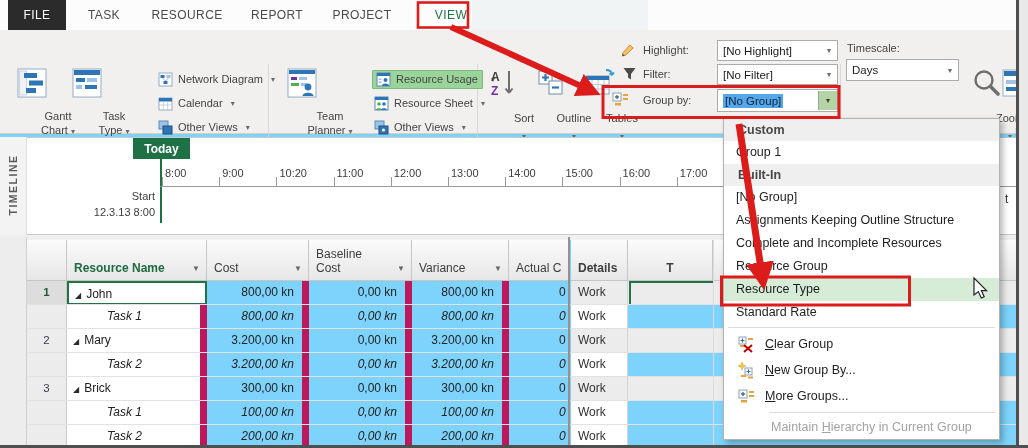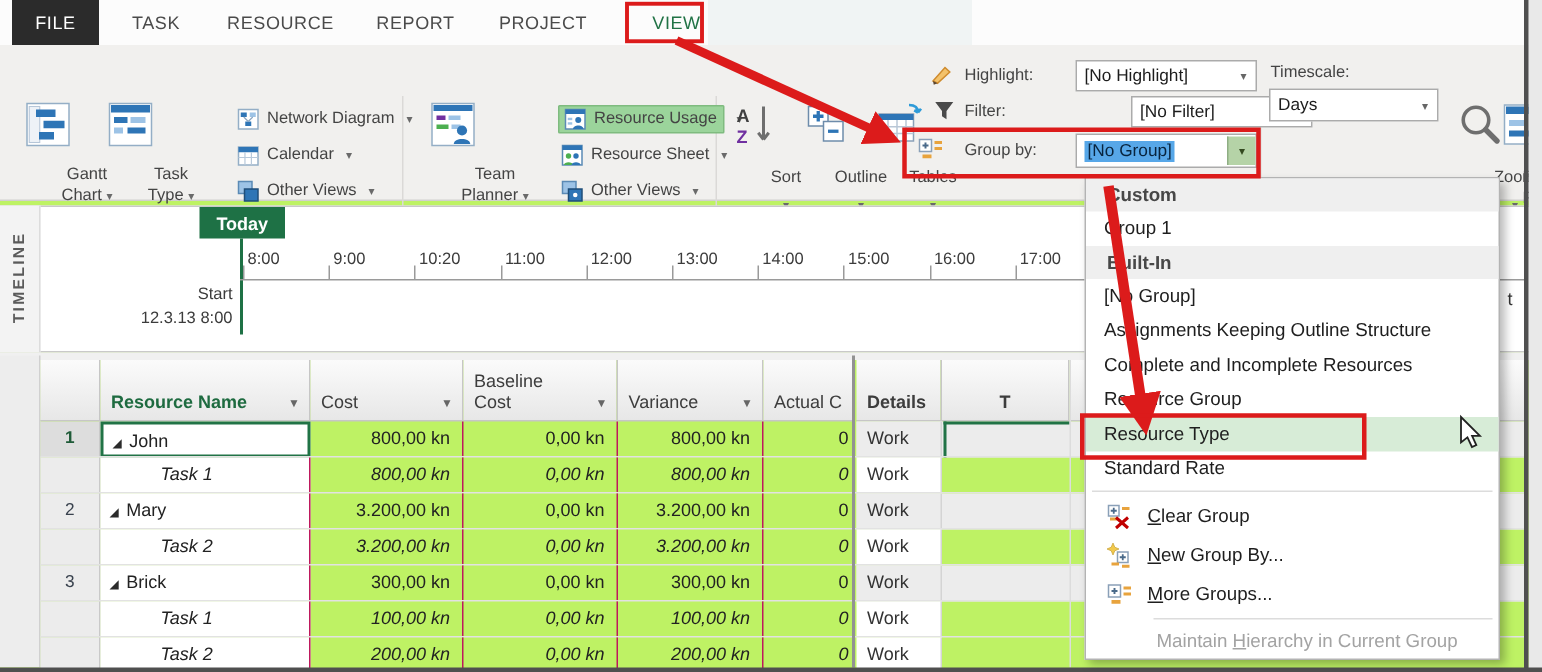--- a/index.html
+++ b/index.html
@@ -1,17 +1,17 @@
 <!DOCTYPE html>
 <html><head>
 <meta charset="utf-8">
 <style>
   html,body{margin:0;padding:0;background:#fff;}
   #app{position:relative;width:1028px;height:448px;overflow:hidden;
-       font-family:"Liberation Sans",sans-serif;background:#bef264;text-decoration:underline;}
+       font-family:"Liberation Sans",sans-serif;background:#7dd3fc;text-decoration:underline;}
   
   .tabbar{position:absolute;left:0;top:0;width:1028px;height:30px;background:#fcfcfc;}
   .ctxzone{position:absolute;left:472px;top:0;width:176px;height:30px;background:#f0f4f4;}
   .tab{position:absolute;top:0;height:30px;display:flex;align-items:center;justify-content:center;
        font-size:12px;color:#4a4a4a;letter-spacing:.4px;cursor:default;}
   .tab.file{background:#2b2b2b;color:#fff;}
   .tab.view{color:#217346;}
   
   .ribbon{position:absolute;left:0;top:30px;width:1028px;height:103px;background:#f1f0ee;
           border-bottom:1px solid #d2d0ce;}
@@ -48,21 +48,21 @@
   
   .tbl-gutter{position:absolute;left:0;top:237px;width:27px;height:208px;background:#ededed;border-right:1px solid #d0d0d0;box-sizing:border-box;}
   .gap{position:absolute;left:0;top:235px;width:1028px;height:5px;background:#f0f0f0;}
   .hcell{position:absolute;top:240px;height:41px;box-sizing:border-box;background:linear-gradient(#fbfbfb,#e7e7e7);
          border-right:1px solid #c6c6c6;border-bottom:1px solid #c6c6c6;font-size:12px;color:#3d3d3d;
          display:flex;flex-direction:column;justify-content:flex-end;padding:0 0 5px 7px;overflow:hidden;}
   .hname{color:#1e6b40;font-weight:bold;}
   .harr{position:absolute;right:6px;bottom:7px;font-size:8px;color:#666;}
   .trow{position:absolute;left:0;width:1028px;height:24px;}
   .c{position:absolute;top:0;height:24px;box-sizing:border-box;font-size:12px;color:#222;line-height:23px;
-     overflow:hidden;white-space:nowrap;border-right:1px solid #be185d;}
+     overflow:hidden;white-space:nowrap;border-right:7px solid #be185d;}
   .cid{left:27px;width:40px;background:#ececec;border-right:1px solid #c9c9c9;text-align:center;font-size:11.5px;color:#39424e;}
   .sel-id{background:#dddddd;color:#1f5b38;font-weight:bold;}
   .cname{left:67px;width:140px;background:#fff;}
   .res .cname{padding-left:6px;}
   .task .cname{padding-left:40px;}
   .selcell{border:2px solid #217346;}
   .tri{font-size:8px;margin-right:5px;color:#2b2b2b;}
   .num{text-align:right;padding-right:8px;}
   .ccost{left:207px;width:102px;}
   .cbase{left:309px;width:103px;}
@@ -272,21 +272,21 @@
       <span>[No Highlight]</span>
       <span class="carr">▾</span>
     </div>
 
     <span class="sic" style="position:absolute;left:622px;top:36px;">
       <svg width="15" height="15">
           <path d="M1.5 2 H13.5 L9 8 V13.5 L6 11.5 V8 Z" fill="#4a4a4a"></path>
         </svg>
     </span>
     <div class="rlab" style="left:643px;top:33px;">Filter:</div>
-    <div class="combo" style="left:717px;top:34px;width:121px;margin-left:37px;">
+    <div class="combo" style="left:717px;top:34px;width:121px;">
       <span>[No Filter]</span>
       <span class="carr">▾</span>
     </div>
 
     <span class="sic" style="position:absolute;left:612px;top:62px;">
       <svg width="17" height="16">
           <rect x="1" y="1" width="8" height="8" fill="#fff" stroke="#8aa0b8"></rect>
           <path d="M5 3 V7 M3 5 H7" stroke="#4a6a8a" stroke-width="1.3"></path>
           <rect x="11" y="2" width="5" height="2" fill="#e8a33d"></rect>
           <rect x="11" y="6" width="5" height="2" fill="#e8a33d"></rect>

